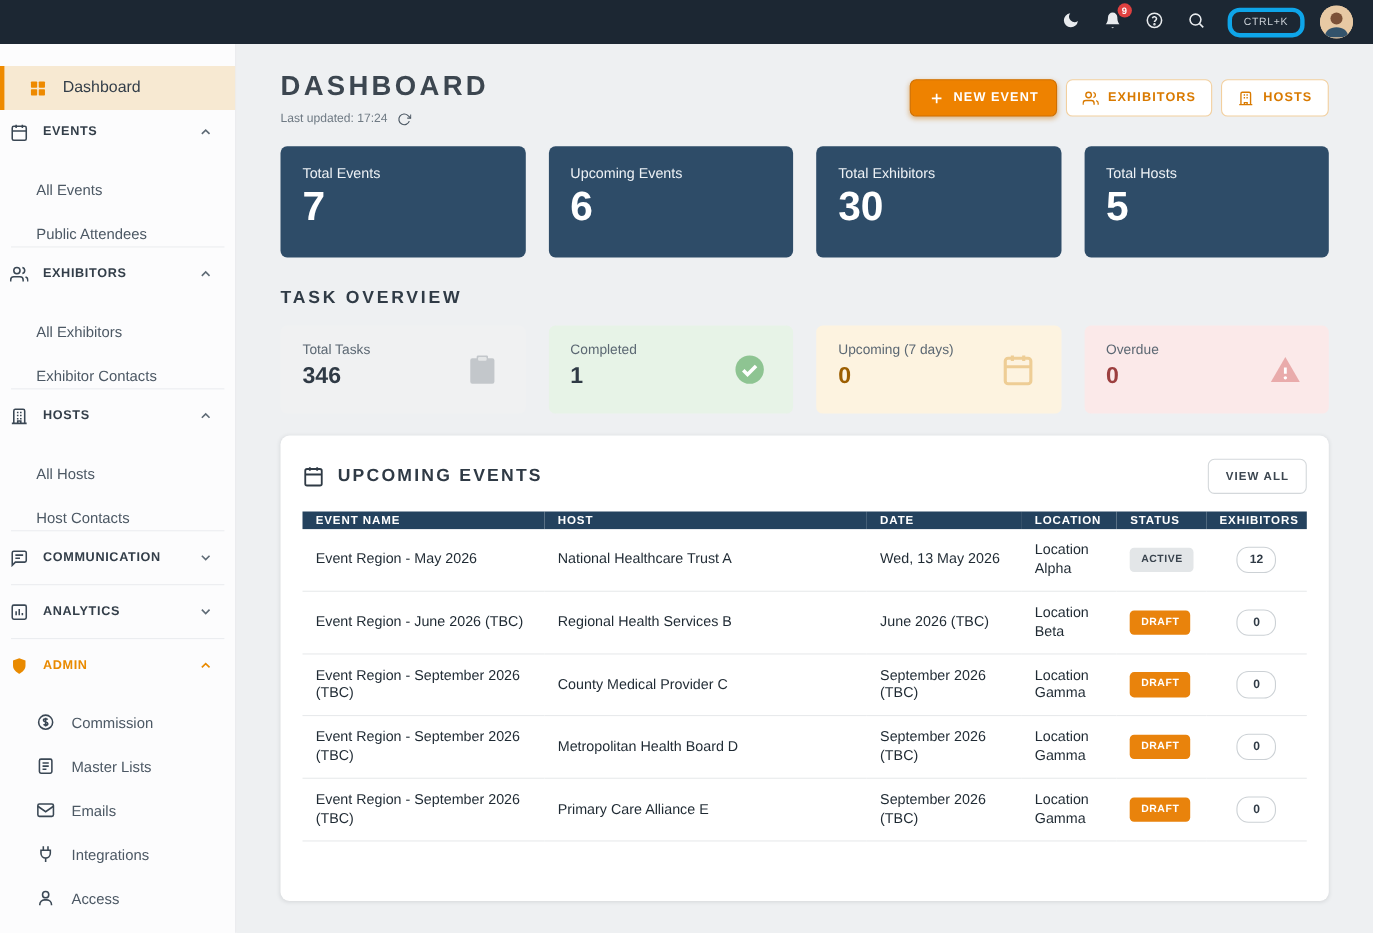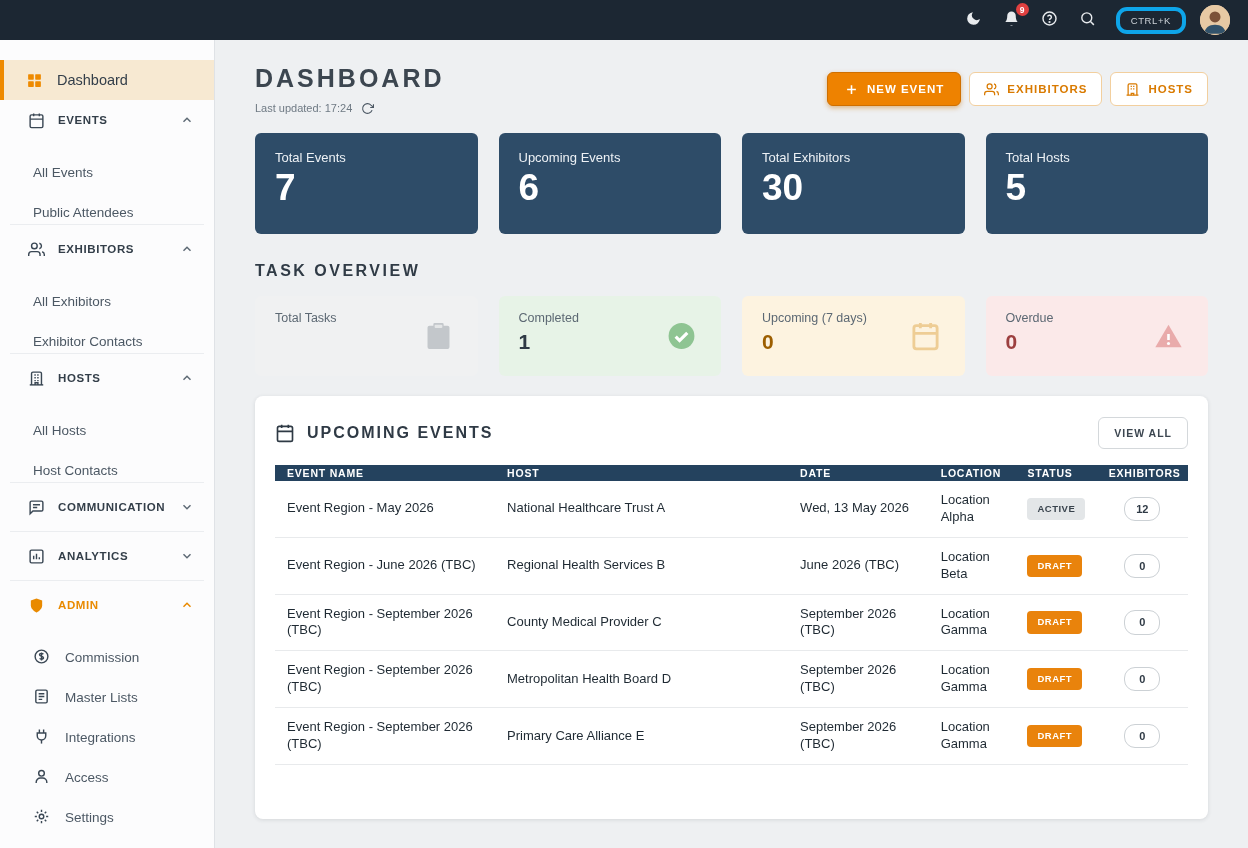--- a/index.html
+++ b/index.html
@@ -12,21 +12,21 @@
   .nbadge{position:absolute;top:-3px;right:-3px;background:#e04040;color:#fff;font-size:8.5px;font-weight:700;min-width:13px;height:13px;border-radius:7px;display:flex;align-items:center;justify-content:center;padding:0 3px}
   .shortcut{border:4px solid #0ea5e9;border-radius:11px;background:transparent;color:#ccd2d8;font-size:9.5px;letter-spacing:.6px;padding:4px 11px;margin:0 4px;cursor:pointer;font-family:inherit}
   .avatar{width:30px;height:30px;border-radius:50%;overflow:hidden;background:#e7c9a4;cursor:pointer;flex:none;border:none;padding:0}
   .avatar svg{width:30px;height:30px;display:block}
 
   
   .sidebar{position:fixed;top:40px;left:0;width:215px;height:808px;background:#fcfcfd;border-right:1px solid #dfe2e6;overflow:hidden;padding-top:20px;z-index:10}
   .side-dashboard{height:40px;display:flex;align-items:center;gap:14px;padding-left:22px;background:#f7e9d2;border-left:4px solid #ee8a00;cursor:pointer}
   .side-dashboard .icn{color:#ee8a00;display:flex}
   .side-dashboard .lbl{font-size:14.5px;color:#333e49;font-weight:500}
-  .side-head{height:40px;display:flex;align-items:center;gap:13px;padding:0 20px 0 28px;cursor:pointer}
+  .side-head{height:40px;display:flex;align-items:center;gap:13px;padding:0 20px 0 9px;cursor:pointer}
   .side-head:first-of-type{margin-top:16px}
   .side-head .icn{color:#3a4754;display:flex}
   .side-head .lbl{font-size:11.5px;font-weight:700;letter-spacing:.6px;color:#333e49}
   .side-head .chev{margin-left:auto;color:#5e6a75;display:flex}
   .side-head.admin .icn,.side-head.admin .lbl,.side-head.admin .chev{color:#e98a00}
   .side-item{height:40px;display:flex;align-items:flex-end;padding-left:33px;font-size:13.5px;color:#4c5864;cursor:pointer}
   .side-item .icn{display:flex;color:#3a4754;margin-right:15px}
   .side-div{border-bottom:1px solid #ebedf0;margin:4px 10px}
   .sidebar svg{width:17px;height:17px}
   .sidebar .chev svg{width:14px;height:14px}
@@ -261,20 +261,29 @@
           <svg viewBox="0 0 24 24" fill="none" stroke="currentColor" stroke-width="2">
             <rect x="4" y="3" width="16" height="18" rx="2"></rect>
             <path d="M8 8h8M8 12h8M8 16h5"></path>
           </svg>
         </span>
       <span>Master Lists</span>
     </div>
     <div class="side-item">
       <span class="icn">
           <svg viewBox="0 0 24 24" fill="none" stroke="currentColor" stroke-width="2">
+            <rect x="2" y="4" width="20" height="16" rx="2"></rect>
+            <path d="M2 7l10 7L22 7"></path>
+          </svg>
+        </span>
+      <span>Emails</span>
+    </div>
+    <div class="side-item">
+      <span class="icn">
+          <svg viewBox="0 0 24 24" fill="none" stroke="currentColor" stroke-width="2">
             <path d="M9 2v5M15 2v5M6 7h12v4a6 6 0 0 1-12 0V7z"></path>
             <path d="M12 17v5"></path>
           </svg>
         </span>
       <span>Integrations</span>
     </div>
     <div class="side-item">
       <span class="icn">
           <svg viewBox="0 0 24 24" fill="none" stroke="currentColor" stroke-width="2">
             <circle cx="12" cy="7.5" r="4"></circle>
@@ -360,20 +369,21 @@
         <div class="lbl">Total Hosts</div>
         <div class="val">5</div>
       </div>
     </div>
 
     <div class="tasks-title">TASK OVERVIEW</div>
 
     <div class="tasks">
       <div class="task gray">
         <div class="lbl">Total Tasks</div>
+        <div class="val">346</div>
         <span class="icn">
             <svg viewBox="0 0 24 24" fill="currentColor">
               <path d="M9 2h6a1 1 0 0 1 1 1v1h3a1.5 1.5 0 0 1 1.5 1.5v15A1.5 1.5 0 0 1 19 22H5a1.5 1.5 0 0 1-1.5-1.5v-15A1.5 1.5 0 0 1 5 4h3V3a1 1 0 0 1 1-1z"></path>
               <rect x="9" y="3.2" width="6" height="2.6" rx=".8" fill="#fff" opacity=".55"></rect>
             </svg>
           </span>
       </div>
       <div class="task green">
         <div class="lbl">Completed</div>
         <div class="val">1</div>

